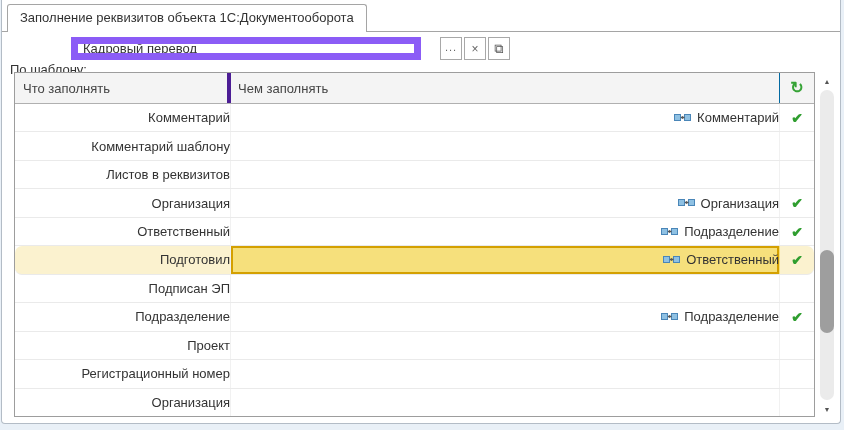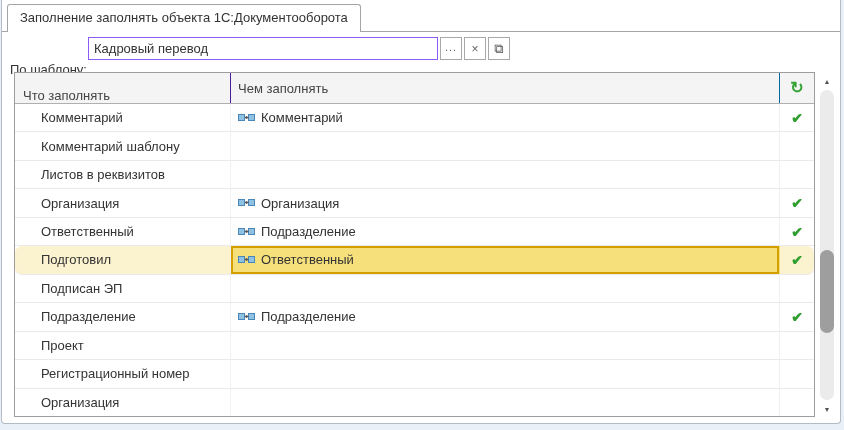--- a/index.html
+++ b/index.html
@@ -32,22 +32,22 @@
     border-radius: 3px 3px 0 0;
     line-height: 26px;
     color: #333;
     z-index: 2;
     white-space: nowrap;
   }
   .tpl-label {
     position: absolute; left: 10px; top: 37px; height: 23px; line-height: 23px; margin-top: 21px;
   }
   .tpl-input {
-    position: absolute; left: 88px; top: 37px; width: 350px; height: 23px;
-    border: 1px solid #8b5cf6; background: #fff;
+    position: absolute; left: 71px; top: 37px; width: 350px; height: 23px;
+    border: 7px solid #8b5cf6; background: #fff;
     font-family: "Liberation Sans", sans-serif; font-size: 13px; color: #333;
     padding: 0 5px; outline: none;
   }
   .tpl-btn {
     position: absolute; top: 37px; width: 22px; height: 23px;
     border: 1px solid #a8a8a8; background: #fff;
     display: flex; align-items: center; justify-content: center;
     color: #666; cursor: pointer; font-family: "Liberation Sans", sans-serif;
   }
   .btn-ellipsis { left: 440px; font-size: 11px; letter-spacing: 1px; padding-bottom: 4px; }
@@ -60,33 +60,33 @@
     display: flex; flex-direction: column;
   }
   .grid-header {
     height: 31px; flex: none;
     display: flex; align-items: stretch;
     background: #f4f4f4;
     border-bottom: 1px solid #b0b0b0;
     color: #444;
   }
   .gh-cell { display: flex; align-items: center; }
-  .gh-what { width: 216px; padding-left: 8px; border-right: 1px solid #4c1d95; align-items: flex-end; }
+  .gh-what { width: 216px; padding-left: 8px; border-right: 4px solid #4c1d95; }
   .gh-how  { width: 549px; padding-left: 7px; border-right: 1px solid #0369a1; }
   .gh-refresh { flex: 1; justify-content: center; }
   .refresh-glyph { font-size: 16px; font-weight: bold; color: #36a336; line-height: 1; }
 
   .grid-body { flex: 1; display: flex; flex-direction: column; }
   .grid-row {
     flex: 1; display: flex; align-items: stretch;
     border-bottom: 1px solid #eaeaea;
     background: #fff; cursor: default;
   }
   .grid-row:last-child { border-bottom: none; }
-  .gc { display: flex; align-items: center; overflow: hidden; white-space: nowrap; }
+  .gc { display: flex; align-items: center; overflow: hidden; white-space: nowrap; justify-content: flex-end; }
   .gc-what { width: 216px; padding-left: 26px; border-right: 1px solid #f1f1f1; }
   .gc-how  { width: 549px; padding-left: 7px; border-right: 1px solid #f1f1f1; }
   .gc-how .link-icon { margin-right: 6px; flex: none; display: inline-flex; }
   .gc-check { flex: 1; justify-content: center; }
   .check-glyph { color: #2f9e2f; font-size: 14px; font-weight: bold; line-height: 1; }
 
   .grid-row.selected { background: #fbf2cf; border-radius: 7px; }
   .grid-row.selected .gc-how {
     background: #f6e07c;
     box-shadow: inset 0 0 0 2px #d4a000;
@@ -109,21 +109,21 @@
     position: absolute; left: 0; top: 160px; width: 14px; height: 83px;
     background: #9e9e9e; border-radius: 7px; cursor: pointer;
   }
 </style>
 </head>
 <body>
 
 <div class="pane"></div>
 <div class="tab-underline"></div>
 <div class="tab">
-  <span>Заполнение заполнять объекта 1С:Документооборота</span>
+  <span>Заполнение реквизитов объекта 1С:Документооборота</span>
 </div>
 
 <span class="tpl-label">По шаблону:</span>
 <input class="tpl-input" type="text" value="Кадровый перевод" style="">
 <div class="tpl-btn btn-ellipsis">
   <span>...</span>
 </div>
 <div class="tpl-btn btn-clear">
   <span>×</span>
 </div>

